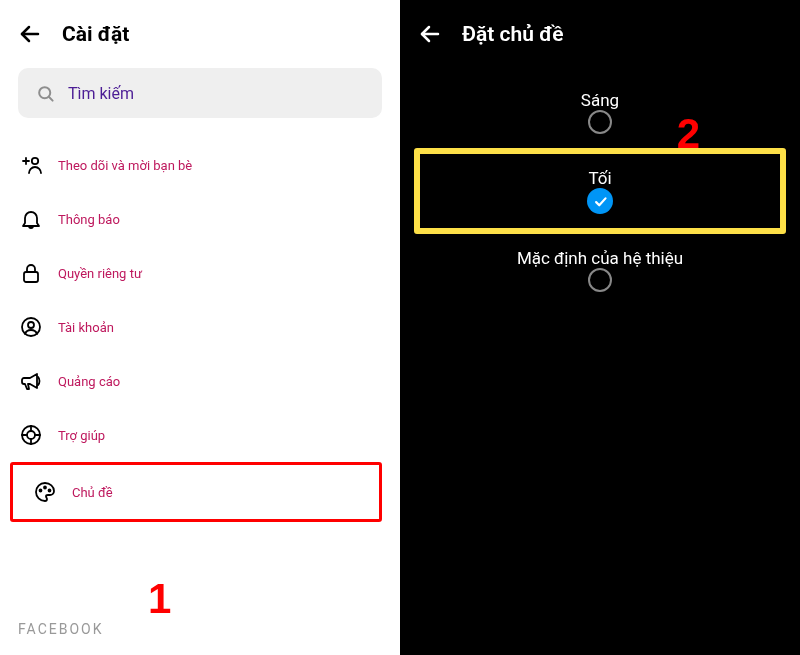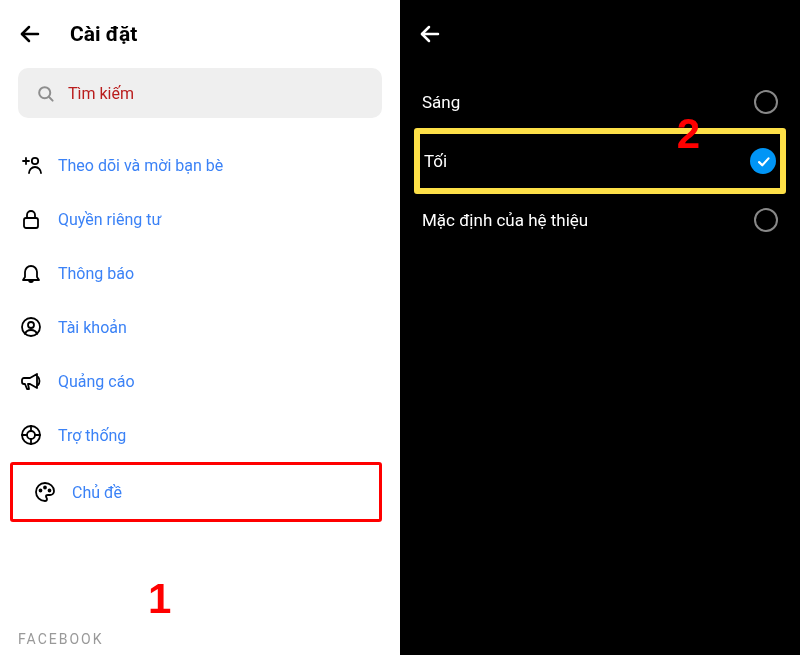--- a/index.html
+++ b/index.html
@@ -23,21 +23,21 @@
       background: #fff;
       color: #000;
     }
     .panel-right {
       background: #000;
       color: #fff;
     }
     .header {
       display: flex;
       padding: 22px 30px 18px 18px;
-      gap: 28px;
+      gap: 20px;
     }
     .back-arrow {
       width: 24px;
       height: 24px;
       display: flex;
       align-items: center;
       justify-content: center;
       cursor: pointer;
     }
     .header-title {
@@ -50,75 +50,76 @@
     .search-box {
       margin: 4px 18px 20px 18px;
       background: #efefef;
       border-radius: 10px;
       padding: 12px 14px;
       display: flex;
       align-items: center;
       gap: 10px;
     }
     .search-placeholder {
-      color: #b91c1c;
+      color: #4c1d95;
       font-size: 16px;
     }
     .menu-list {
       padding: 0 18px;
     }
     .menu-item {
       display: flex;
       align-items: center;
       gap: 14px;
       padding: 14px 0;
     }
     .menu-icon {
       width: 26px;
       height: 26px;
       display: flex;
       align-items: center;
       justify-content: center;
       flex-shrink: 0;
     }
     .menu-label {
-      font-size: 16px;
-      color: #3b82f6;
+      font-size: 13px;
+      color: #be185d;
     }
     .menu-highlight {
       border: 3px solid #ff0000;
       border-radius: 3px;
       margin-left: -8px;
       padding-left: 19px;
       padding-right: 6px;
     }
     .annotation {
       position: absolute;
       color: #ff0000;
       font-size: 42px;
       font-weight: 700;
       font-family: Arial, sans-serif;
     }
     .footer-label {
       position: absolute;
-      bottom: 8px;
+      bottom: 18px;
       left: 18px;
       font-size: 14px;
       letter-spacing: 2px;
       color: #999;
     }
     .theme-list {
       padding: 12px 18px;
     }
     .theme-item {
       display: flex;
       align-items: center;
       justify-content: space-between;
       padding: 14px 4px;
       font-size: 17px;
+      flex-direction: column;
     }
     .radio-empty {
       width: 24px;
       height: 24px;
       border: 2.5px solid #888;
       border-radius: 50%;
       flex-shrink: 0;
     }
     .radio-checked {
       width: 26px;
@@ -172,35 +173,35 @@
             <circle cx="16" cy="8" r="3.2"></circle>
             <path d="M10 20c0-3.3 2.7-6 6-6s6 2.7 6 6"></path>
           </svg>
       </span>
       <span class="menu-label">Theo dõi và mời bạn bè</span>
     </div>
 
     <div class="menu-item">
       <span class="menu-icon">
         <svg width="24" height="24" viewBox="0 0 24 24" fill="none" stroke="#000" stroke-width="1.8" stroke-linecap="round" stroke-linejoin="round">
+            <path d="M18 16v-5a6 6 0 1 0-12 0v5l-2 3h16l-2-3z"></path>
+            <path d="M10 19a2 2 0 0 0 4 0"></path>
+          </svg>
+      </span>
+      <span class="menu-label">Thông báo</span>
+    </div>
+
+    <div class="menu-item">
+      <span class="menu-icon">
+        <svg width="24" height="24" viewBox="0 0 24 24" fill="none" stroke="#000" stroke-width="1.8" stroke-linecap="round" stroke-linejoin="round">
             <rect x="5" y="11" width="14" height="10" rx="2"></rect>
             <path d="M8 11V8a4 4 0 0 1 8 0v3"></path>
           </svg>
       </span>
       <span class="menu-label">Quyền riêng tư</span>
-    </div>
-
-    <div class="menu-item">
-      <span class="menu-icon">
-        <svg width="24" height="24" viewBox="0 0 24 24" fill="none" stroke="#000" stroke-width="1.8" stroke-linecap="round" stroke-linejoin="round">
-            <path d="M18 16v-5a6 6 0 1 0-12 0v5l-2 3h16l-2-3z"></path>
-            <path d="M10 19a2 2 0 0 0 4 0"></path>
-          </svg>
-      </span>
-      <span class="menu-label">Thông báo</span>
     </div>
 
 
     <div class="menu-item">
       <span class="menu-icon">
         <svg width="24" height="24" viewBox="0 0 24 24" fill="none" stroke="#000" stroke-width="1.8" stroke-linecap="round" stroke-linejoin="round">
             <circle cx="12" cy="12" r="9"></circle>
             <circle cx="12" cy="10" r="3"></circle>
             <path d="M6 19c1-3 4-4 6-4s5 1 6 4"></path>
           </svg>
@@ -222,21 +223,21 @@
       <span class="menu-icon">
         <svg width="24" height="24" viewBox="0 0 24 24" fill="none" stroke="#000" stroke-width="1.8" stroke-linecap="round" stroke-linejoin="round">
             <circle cx="12" cy="12" r="9"></circle>
             <circle cx="12" cy="12" r="4"></circle>
             <line x1="12" y1="3" x2="12" y2="8"></line>
             <line x1="12" y1="16" x2="12" y2="21"></line>
             <line x1="3" y1="12" x2="8" y2="12"></line>
             <line x1="16" y1="12" x2="21" y2="12"></line>
           </svg>
       </span>
-      <span class="menu-label">Trợ thống</span>
+      <span class="menu-label">Trợ giúp</span>
     </div>
 
 
     <div class="menu-item menu-highlight">
       <span class="menu-icon">
         <svg width="24" height="24" viewBox="0 0 24 24" fill="none" stroke="#000" stroke-width="1.8" stroke-linecap="round" stroke-linejoin="round">
             <path d="M12 3a9 9 0 1 0 0 18c1.5 0 2-1 2-2s-1-1.5-1-2.5 1-1.5 2-1.5h2a4 4 0 0 0 4-4c0-4.4-4-8-9-8z"></path>
             <circle cx="7.5" cy="10.5" r="1"></circle>
             <circle cx="12" cy="7.5" r="1"></circle>
             <circle cx="16.5" cy="10.5" r="1"></circle>
@@ -251,20 +252,21 @@
 </div>
 
 <div class="panel panel-right">
   <div class="header">
     <span class="back-arrow">
       <svg width="24" height="24" viewBox="0 0 24 24" fill="none" stroke="#fff" stroke-width="2.5" stroke-linecap="round" stroke-linejoin="round">
           <line x1="20" y1="12" x2="4" y2="12"></line>
           <polyline points="11 5 4 12 11 19"></polyline>
         </svg>
     </span>
+    <span class="header-title">Đặt chủ đề</span>
   </div>
 
   <div class="theme-list">
     <div class="theme-item">
       <span>Sáng</span>
       <span class="radio-empty"></span>
     </div>
 
     <div class="theme-item theme-highlight">
       <span>Tối</span>

